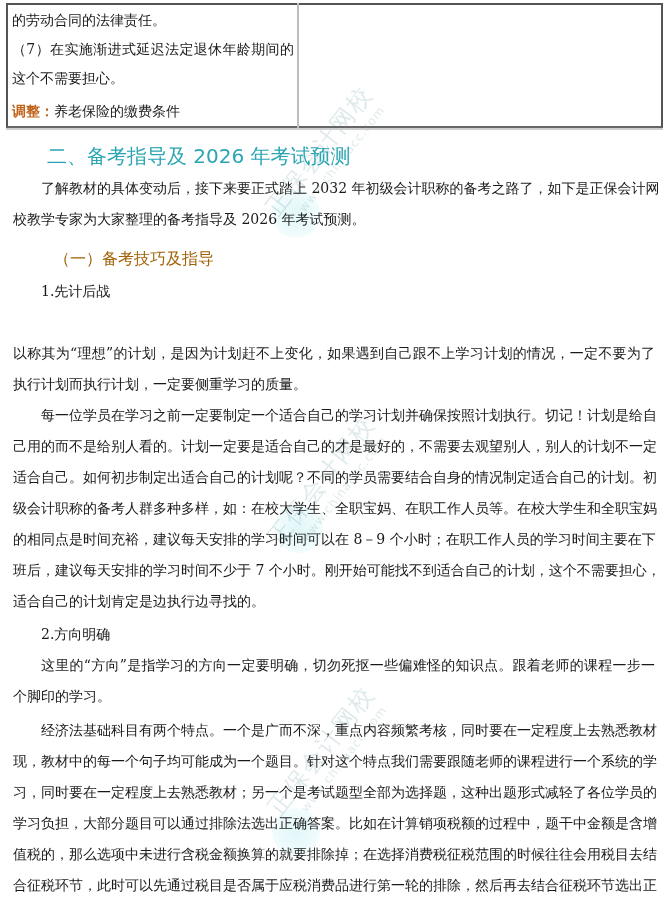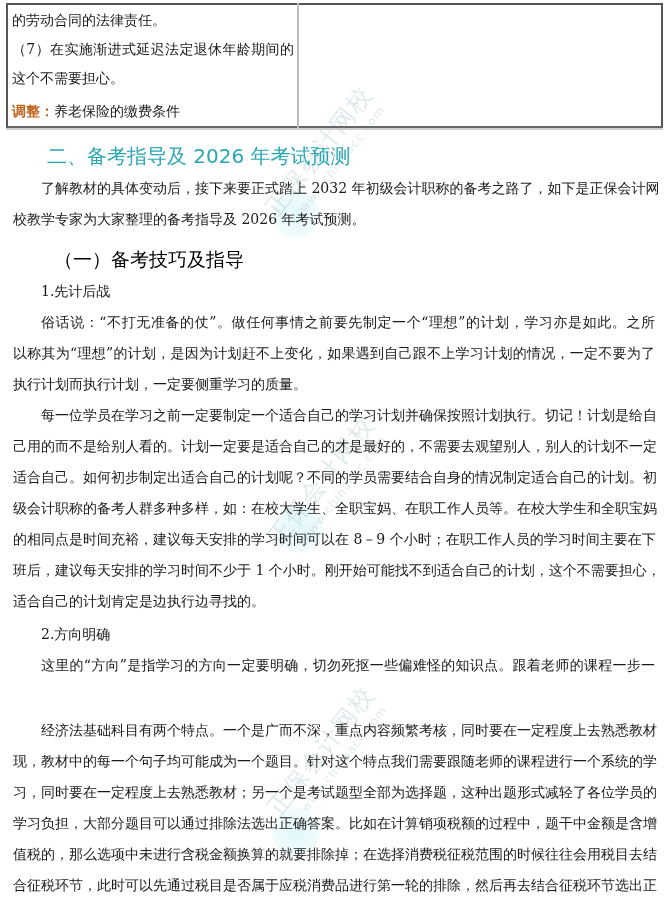--- a/index.html
+++ b/index.html
@@ -17,21 +17,21 @@
   .line { position:absolute; white-space:nowrap; font-size:14px; line-height:20px; height:20px; }
   .just { text-align:justify; text-align-last:justify; }
   .cell-line { left:12px; width:282px; }
   .body-line { left:13px; width:642px; }
   .indent-line { left:41px; width:614px; }
   .short { text-align:left; text-align-last:left; }
 
   .adjust-label { color:#c0631c; font-weight:bold; }
   .h2 { position:absolute; left:47px; font-size:20px; line-height:22px; color:#2aa5b3;
         font-family:"DejaVu Sans", "Liberation Sans", sans-serif; white-space:nowrap; }
-  .h3 { position:absolute; left:54px; font-size:19px; line-height:22px; color:#000000;
+  .h3 { position:absolute; left:54px; font-size:16px; line-height:22px; color:#a16207;
         font-family:"DejaVu Sans", "Liberation Sans", sans-serif; white-space:nowrap; }
 
   
   .wm { position:absolute; width:230px; height:60px; pointer-events:none;
         transform:rotate(-52deg); transform-origin:center; opacity:0.16; }
   .wm-main { font-family:"DejaVu Sans", sans-serif; font-size:24px; color:#3a7d8a; letter-spacing:2px; white-space:nowrap; display:block; }
   .wm-sub { font-family:"DejaVu Sans", sans-serif; font-size:12px; color:#3a7d8a; letter-spacing:1px; white-space:nowrap; display:block; margin-left:20px; }
   .wm-logo { position:absolute; width:48px; height:48px; border-radius:50%;
              background:radial-gradient(circle, #c9f0f4 0%, #e3f8fa 60%, rgba(255,255,255,0) 100%);
              opacity:0.55; pointer-events:none; }
@@ -71,35 +71,35 @@
 
   <div class="h2" style="top:145px;">二、备考指导及 2026 年考试预测</div>
 
   <div class="line indent-line just" style="top:178px;">了解教材的具体变动后，接下来要正式踏上 2032 年初级会计职称的备考之路了，如下是正保会计网</div>
   <div class="line body-line short" style="top:209px;">校教学专家为大家整理的备考指导及 2026 年考试预测。</div>
 
   <div class="h3" style="top:248px;">（一）备考技巧及指导</div>
 
   <div class="line short" style="left:41px; top:281px;">1.先计后战</div>
 
-  <div class="line indent-line just" style="top:312px;">俗话说：“不打无准备的仗”。做任何事情之前要先制定一个“理想”的计划，学习亦是如此。之所</div>
   <div class="line body-line just" style="top:343px;">以称其为“理想”的计划，是因为计划赶不上变化，如果遇到自己跟不上学习计划的情况，一定不要为了</div>
   <div class="line body-line short" style="top:374px;">执行计划而执行计划，一定要侧重学习的质量。</div>
 
   <div class="line indent-line just" style="top:405px;">每一位学员在学习之前一定要制定一个适合自己的学习计划并确保按照计划执行。切记！计划是给自</div>
   <div class="line body-line just" style="top:436px;">己用的而不是给别人看的。计划一定要是适合自己的才是最好的，不需要去观望别人，别人的计划不一定</div>
   <div class="line body-line just" style="top:467px;">适合自己。如何初步制定出适合自己的计划呢？不同的学员需要结合自身的情况制定适合自己的计划。初</div>
   <div class="line body-line just" style="top:498px;">级会计职称的备考人群多种多样，如：在校大学生、全职宝妈、在职工作人员等。在校大学生和全职宝妈</div>
   <div class="line body-line just" style="top:529px;">的相同点是时间充裕，建议每天安排的学习时间可以在 8－9 个小时；在职工作人员的学习时间主要在下</div>
-  <div class="line body-line just" style="top:560px;">班后，建议每天安排的学习时间不少于 1 个小时。刚开始可能找不到适合自己的计划，这个不需要担心，</div>
+  <div class="line body-line just" style="top:560px;">班后，建议每天安排的学习时间不少于 7 个小时。刚开始可能找不到适合自己的计划，这个不需要担心，</div>
   <div class="line body-line short" style="top:591px;">适合自己的计划肯定是边执行边寻找的。</div>
 
   <div class="line short" style="left:41px; top:624px;">2.方向明确</div>
 
   <div class="line indent-line just" style="top:655px;">这里的“方向”是指学习的方向一定要明确，切勿死抠一些偏难怪的知识点。跟着老师的课程一步一</div>
+  <div class="line body-line short" style="top:686px;">个脚印的学习。</div>
 
   <div class="line indent-line just" style="top:720px;">经济法基础科目有两个特点。一个是广而不深，重点内容频繁考核，同时要在一定程度上去熟悉教材</div>
   <div class="line body-line just" style="top:751px;">现，教材中的每一个句子均可能成为一个题目。针对这个特点我们需要跟随老师的课程进行一个系统的学</div>
   <div class="line body-line just" style="top:782px;">习，同时要在一定程度上去熟悉教材；另一个是考试题型全部为选择题，这种出题形式减轻了各位学员的</div>
   <div class="line body-line just" style="top:813px;">学习负担，大部分题目可以通过排除法选出正确答案。比如在计算销项税额的过程中，题干中金额是含增</div>
   <div class="line body-line just" style="top:844px;">值税的，那么选项中未进行含税金额换算的就要排除掉；在选择消费税征税范围的时候往往会用税目去结</div>
   <div class="line body-line just" style="top:875px;">合征税环节，此时可以先通过税目是否属于应税消费品进行第一轮的排除，然后再去结合征税环节选出正</div>
 
 </div>
 

